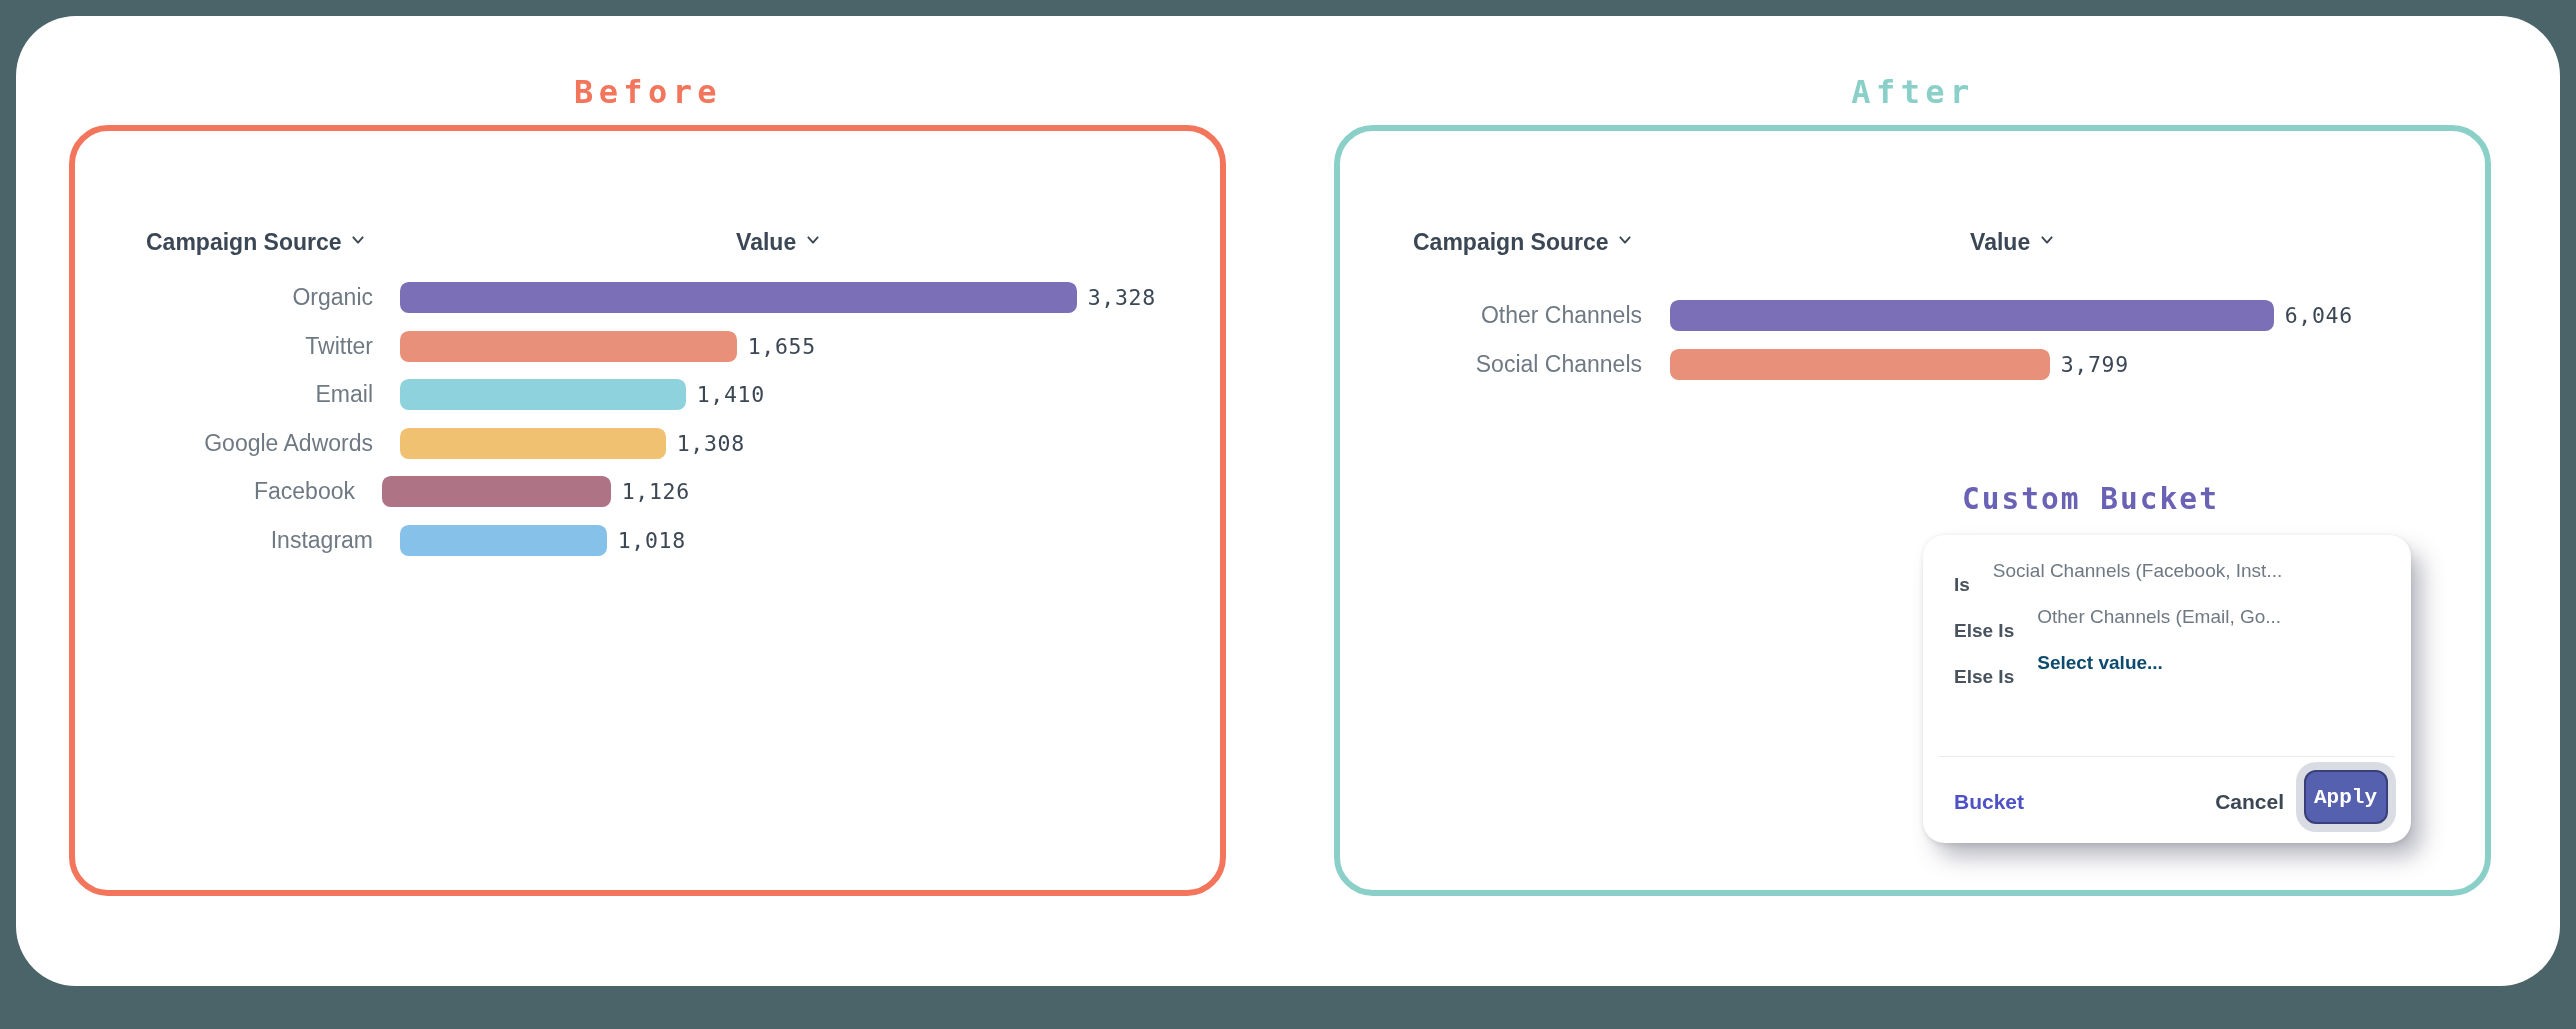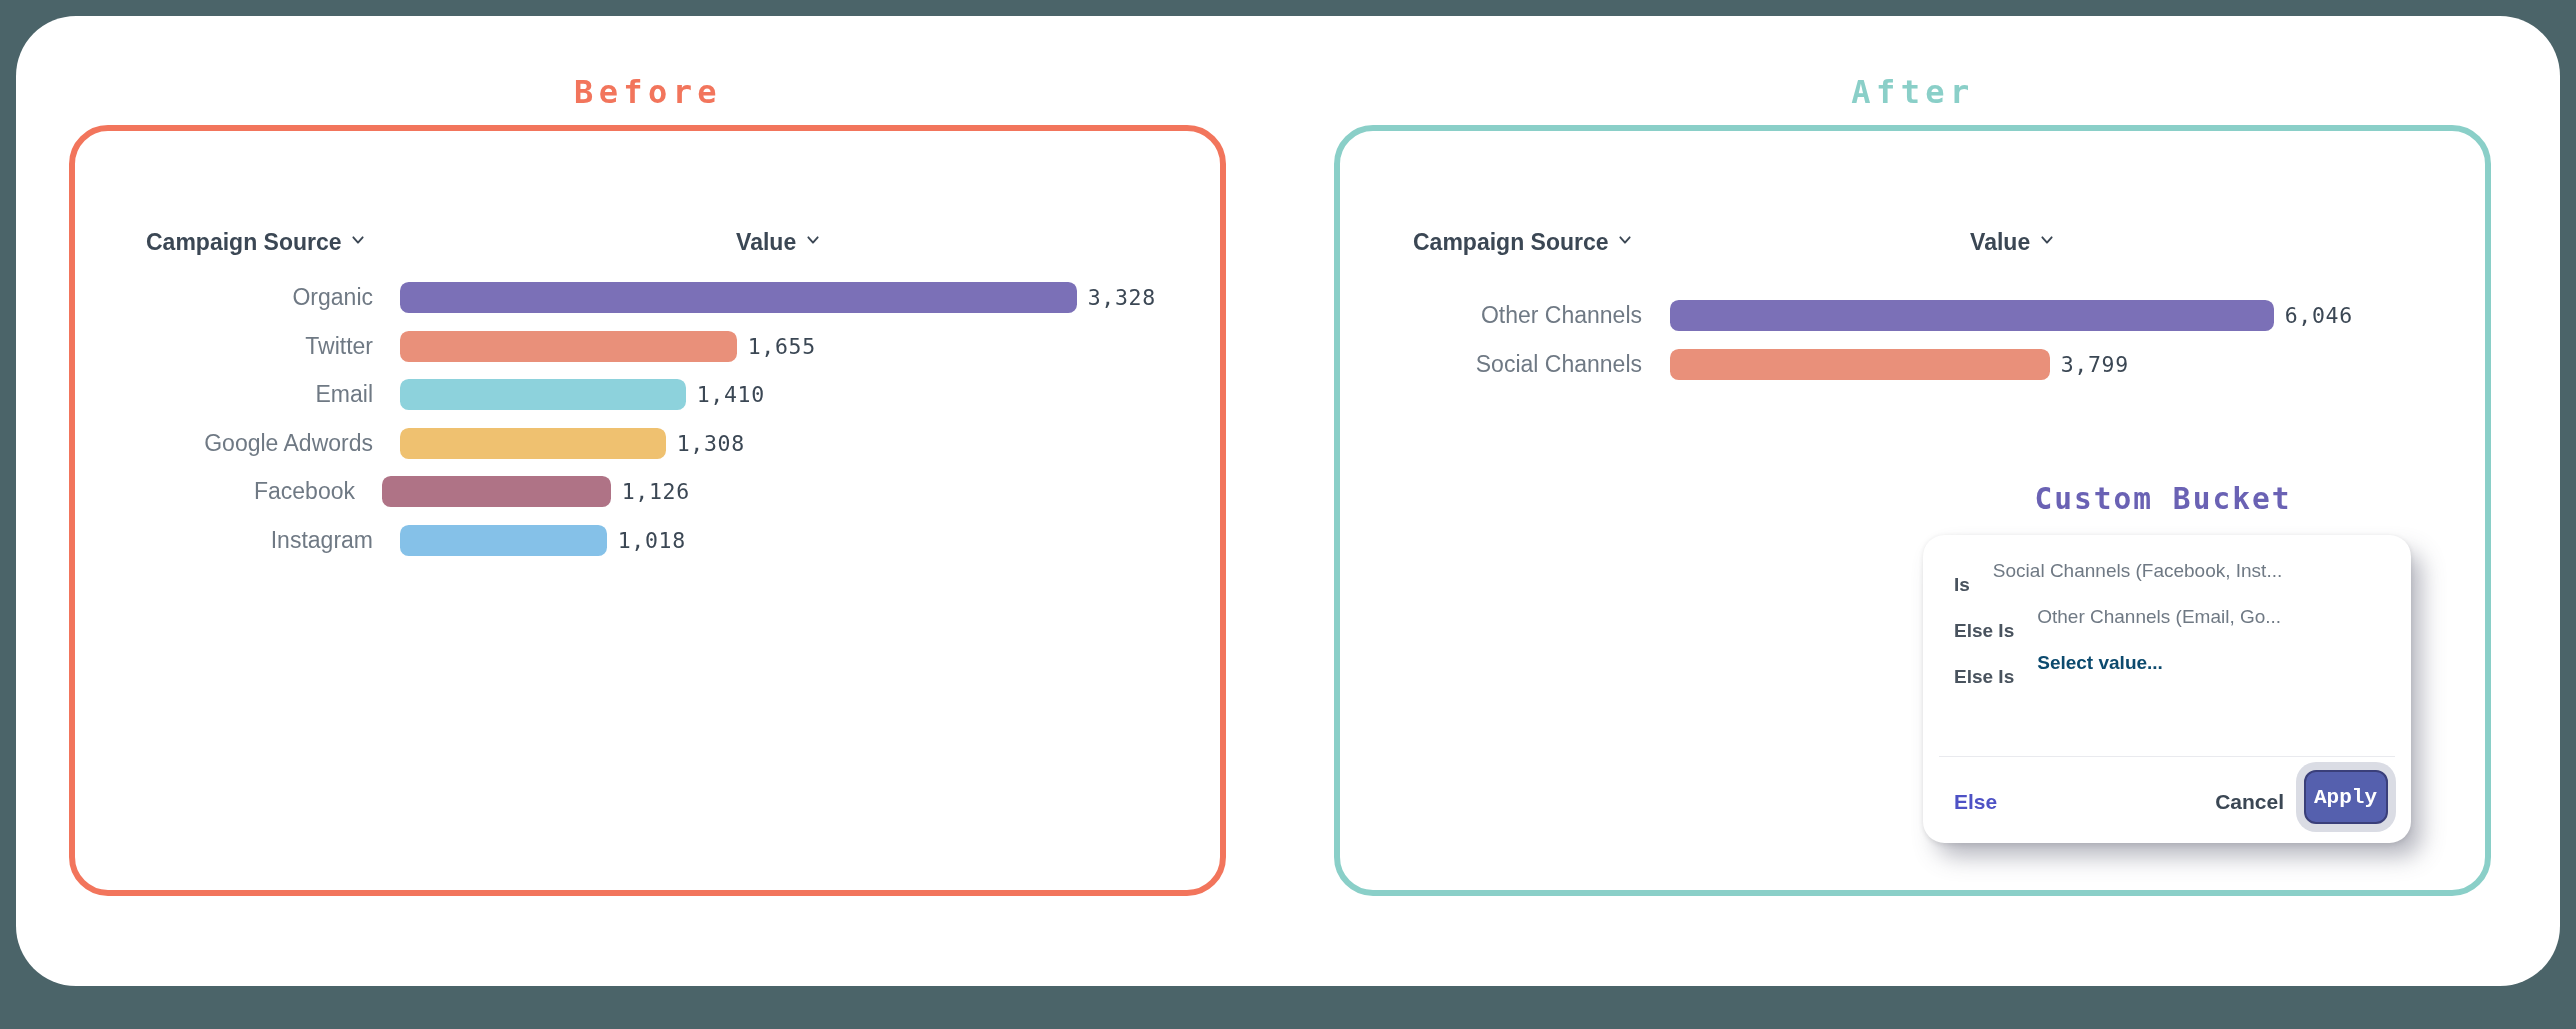--- a/index.html
+++ b/index.html
@@ -35,21 +35,21 @@
   .trow { position:absolute; height:42px; display:flex; align-items:center; }
   .tlabel { color:#6F7984; font-size:23px; text-align:right; }
   .trow-before .tlabel { width:227px; margin-right:27px; }
   .trow-after  .tlabel { width:229px; margin-right:28px; }
   .tbar { height:31px; border-radius:8.7px; }
   .tvalue { margin-left:10.7px; font-family:"DejaVu Sans Mono", monospace;
             font-size:21.5px; color:#3B4754; letter-spacing:0.7px; }
 
   
   .bucket-title { position:absolute; left:1962px; top:480px; width:402px; height:39px;
-                  text-align:center; line-height:39px; color:#6A62B4;
+                  line-height:39px; color:#6A62B4;
                   font-family:"DejaVu Sans Mono", monospace; font-weight:bold;
                   font-size:29.5px; letter-spacing:2px; }
 
   
   .popup { position:absolute; left:1923px; top:535px; width:488px; height:308px;
            background:#ffffff; border-radius:21.5px;
            box-shadow: 12px 14.8px 23px -2.7px rgba(88,92,110,0.45), 0 1.3px 5.4px rgba(0,0,0,0.10); }
   .rules { position:absolute; left:31px; top:13.4px; right:20px; }
   .rule-row { height:46px; display:flex; align-items:center; gap:23px; white-space:nowrap; }
   .rule-key { color:#49535E; font-size:19px; font-weight:bold;margin-top:27px; }
@@ -163,17 +163,17 @@
       <div class="rule-row">
     <span class="rule-key">Else Is</span>
     <span class="rule-val muted">Other Channels (Email, Go...</span>
   </div>
       <div class="rule-row">
     <span class="rule-key">Else Is</span>
     <span class="rule-val link">Select value...</span>
   </div>
     </div>
   <div class="divider"></div>
-  <span class="btn-reset">Else</span>
+  <span class="btn-reset">Bucket</span>
   <span class="btn-cancel">Cancel</span>
   <button class="btn-apply">Apply</button>
 </div>
 
 
 </body></html>

